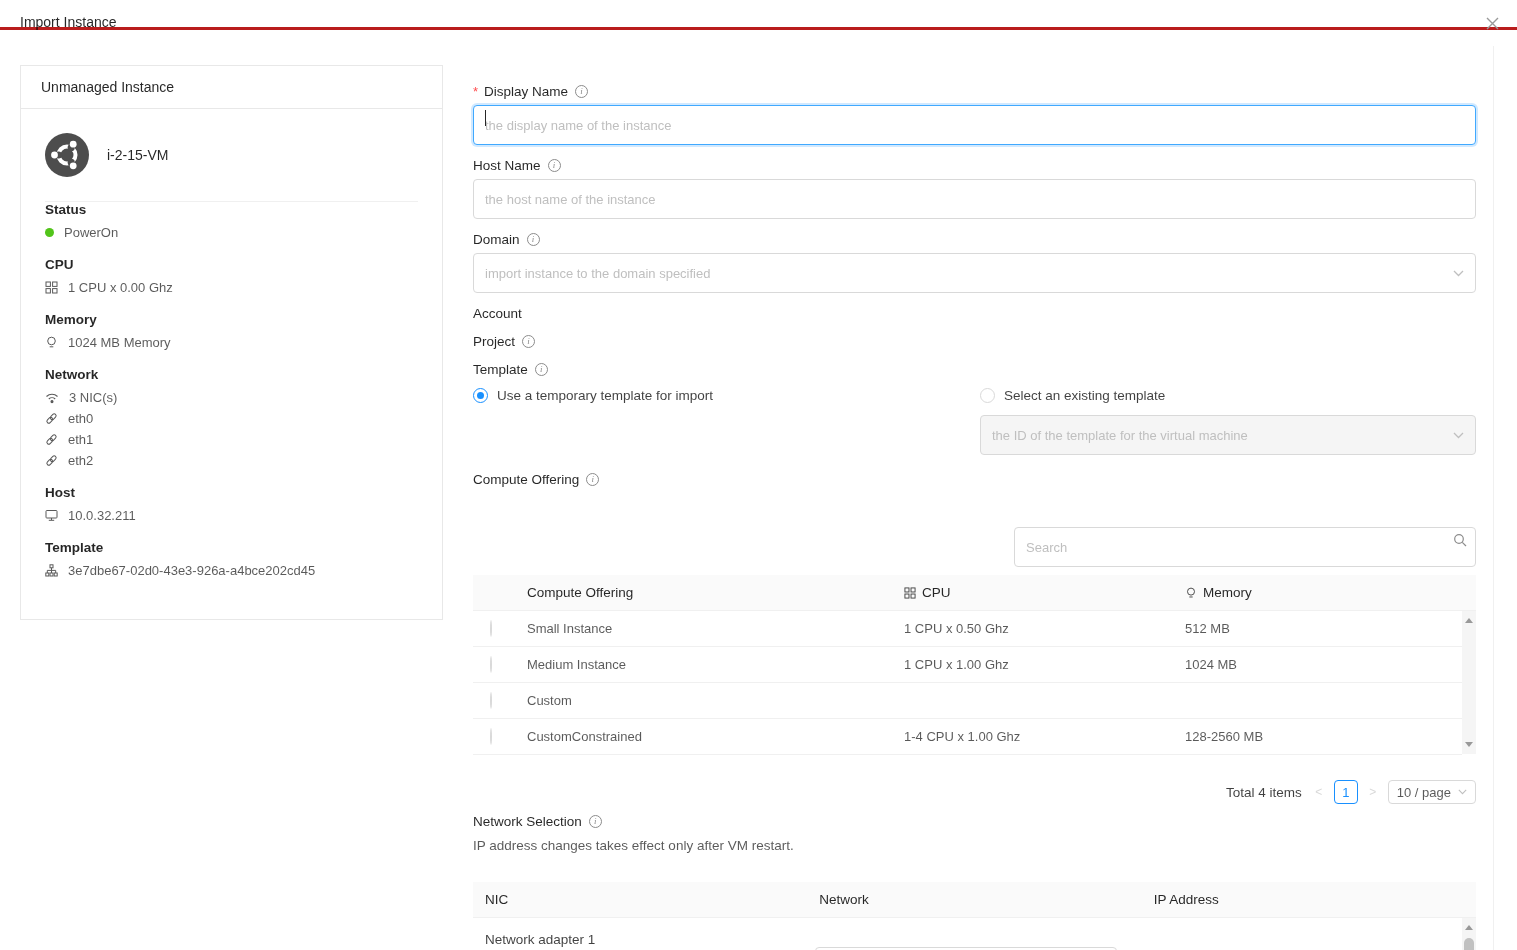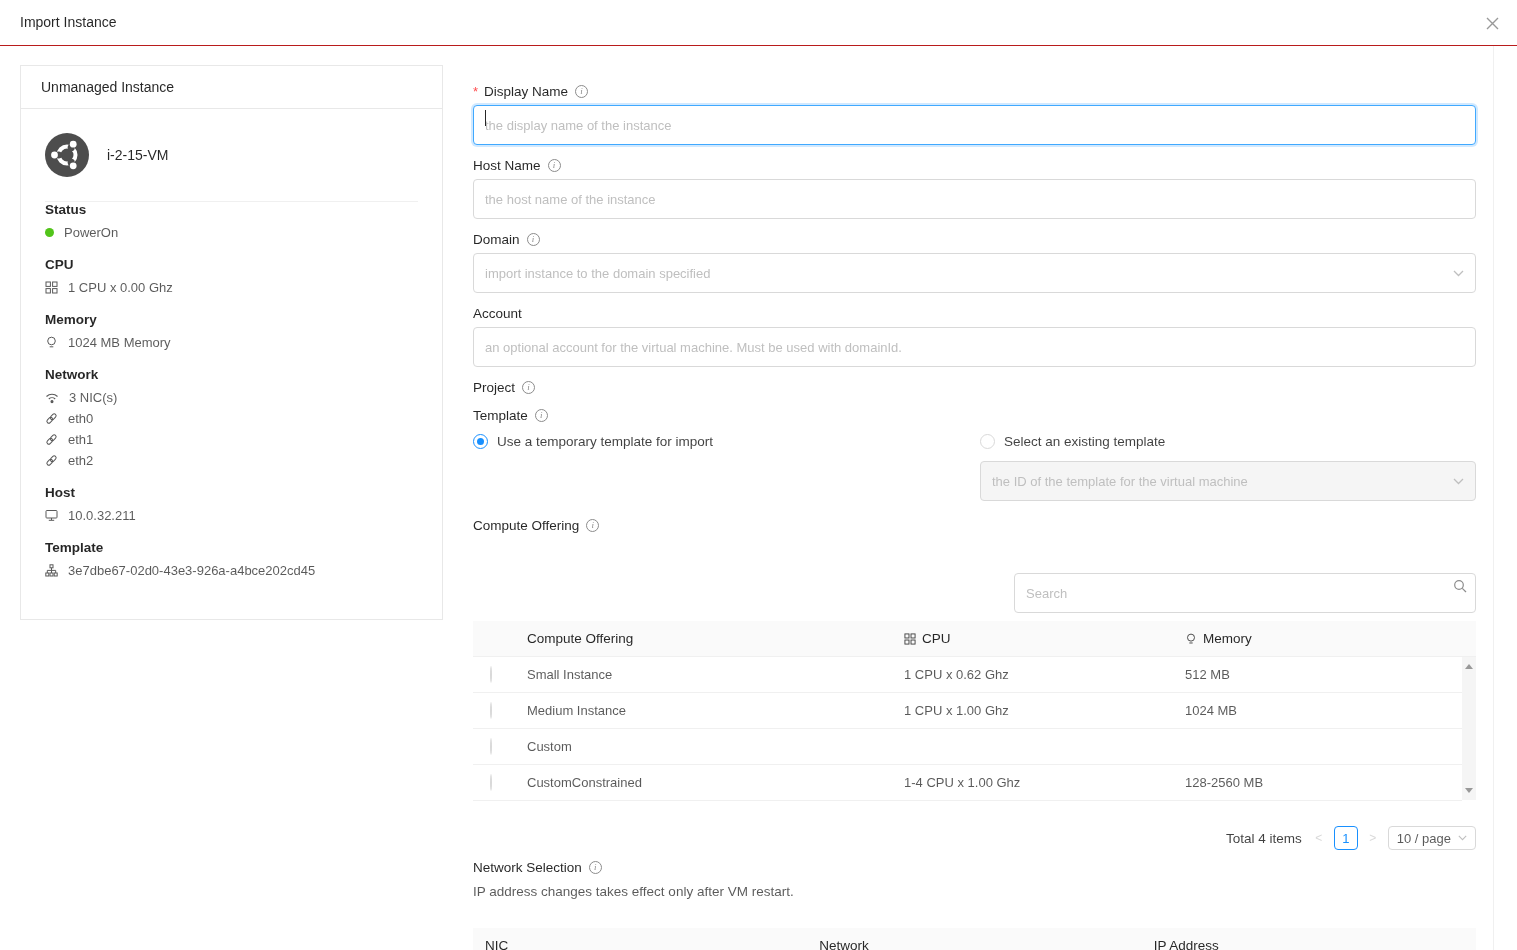--- a/index.html
+++ b/index.html
@@ -1,21 +1,21 @@
 <!DOCTYPE html>
 <html><head>
 <meta charset="utf-8">
 <style>
   * { margin:0; padding:0; box-sizing:border-box; }
   html,body { width:1517px; height:950px; overflow:hidden; background:#fff;
     font-family:"Liberation Sans", sans-serif; font-size:14px; color:rgba(0,0,0,0.65); }
 
   
-  .modal-header { position:absolute; top:0; left:0; width:1517px; height:46px;
-    border-bottom:1px solid #b91c1c; background:#fff; z-index:5; }
+  .modal-header { position:absolute; top:0; left:0; width:1517px; height:30px;
+    border-bottom:3px solid #b91c1c; background:#fff; z-index:5; }
   .modal-title { position:absolute; left:20px; top:14px; color:rgba(0,0,0,0.85); font-size:14px; }
   .modal-close { position:absolute; right:16px; top:14px; width:18px; height:18px; cursor:pointer;
     color:#8c8c8c; display:flex; align-items:center; justify-content:center; }
 
   .right-edge-line { position:absolute; left:1493px; top:46px; bottom:0; width:1px; background:#f0f0f0; }
 
   
   .card { position:absolute; left:20px; top:65px; width:423px; border:1px solid #e8e8e8; background:#fff; }
   .card-head { padding:13px 20px; border-bottom:1px solid #e8e8e8; color:rgba(0,0,0,0.85); font-size:14px; }
   .card-body { padding:24px; }
@@ -291,21 +291,20 @@
       <svg class="chev" width="11" height="7" viewBox="0 0 11 7" fill="none" stroke="#bfbfbf" stroke-width="1.3">
           <path d="M1 1 L5.5 5.5 L10 1"></path>
         </svg>
     </div>
   </div>
 
   <div class="field">
     <div class="f-label">
       <span>Account</span>
     </div>
-    <input class="control" placeholder="an optional account for the virtual machine. Must be used with domainId." style="">
   </div>
 
   <div class="field">
     <div class="f-label">
       <span>Project</span>
       <span class="info-i">i</span>
     </div>
   </div>
 
   <div>
@@ -368,21 +367,21 @@
             <circle cx="6.5" cy="5" r="3.8"></circle>
             <path d="M4.7 10.8 h3.6"></path>
           </svg>
         <span>Memory</span>
       </div>
     </div>
     <div class="co-body">
       <div class="co-row">
         <div class="co-radio-cell"><span class="radio"></span></div>
         <div>Small Instance</div>
-        <div>1 CPU x 0.62 Ghz</div>
+        <div>1 CPU x 0.50 Ghz</div>
         <div>512 MB</div>
       </div>
       <div class="co-row">
         <div class="co-radio-cell"><span class="radio"></span></div>
         <div>Medium Instance</div>
         <div>1 CPU x 1.00 Ghz</div>
         <div>1024 MB</div>
       </div>
       <div class="co-row">
         <div class="co-radio-cell"><span class="radio"></span></div>

